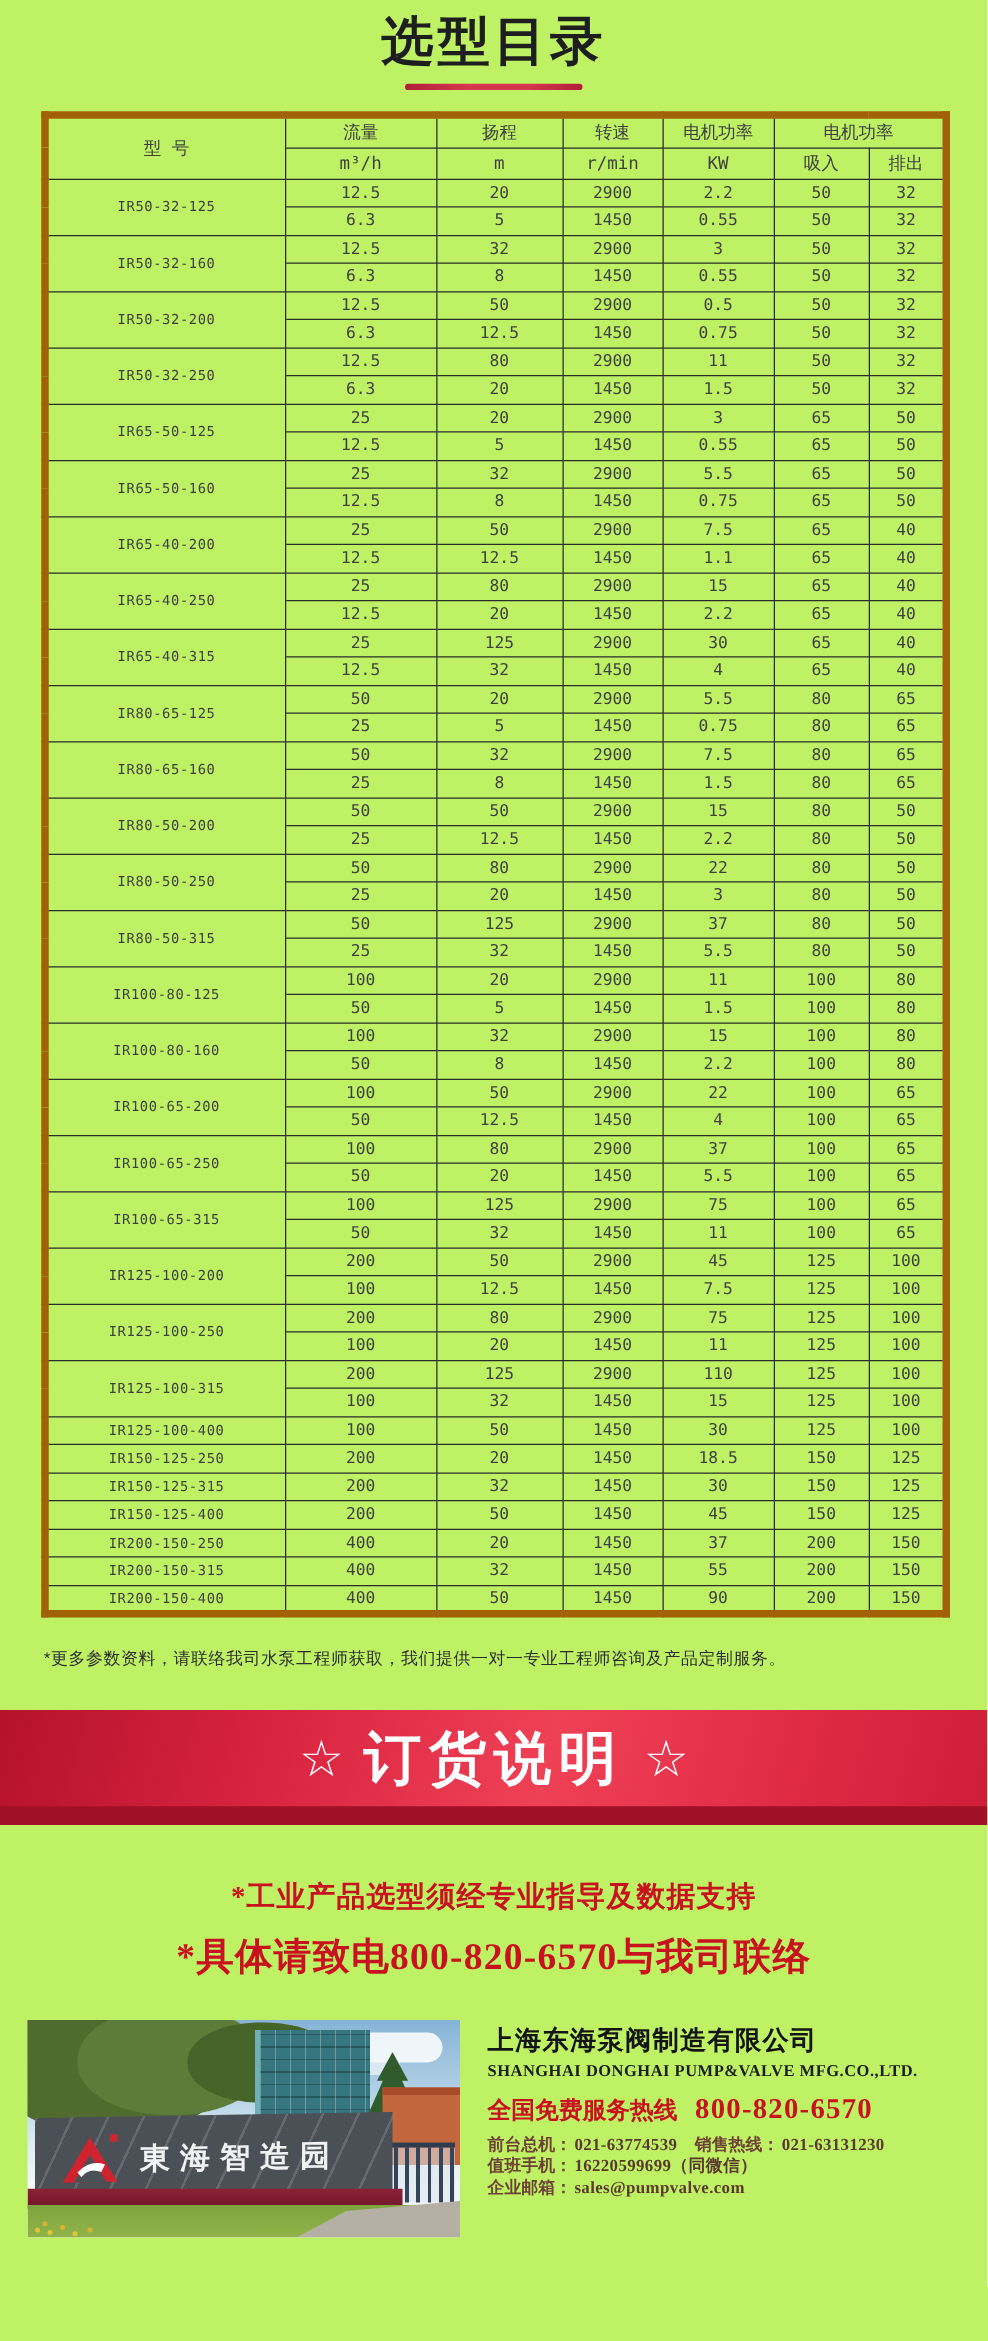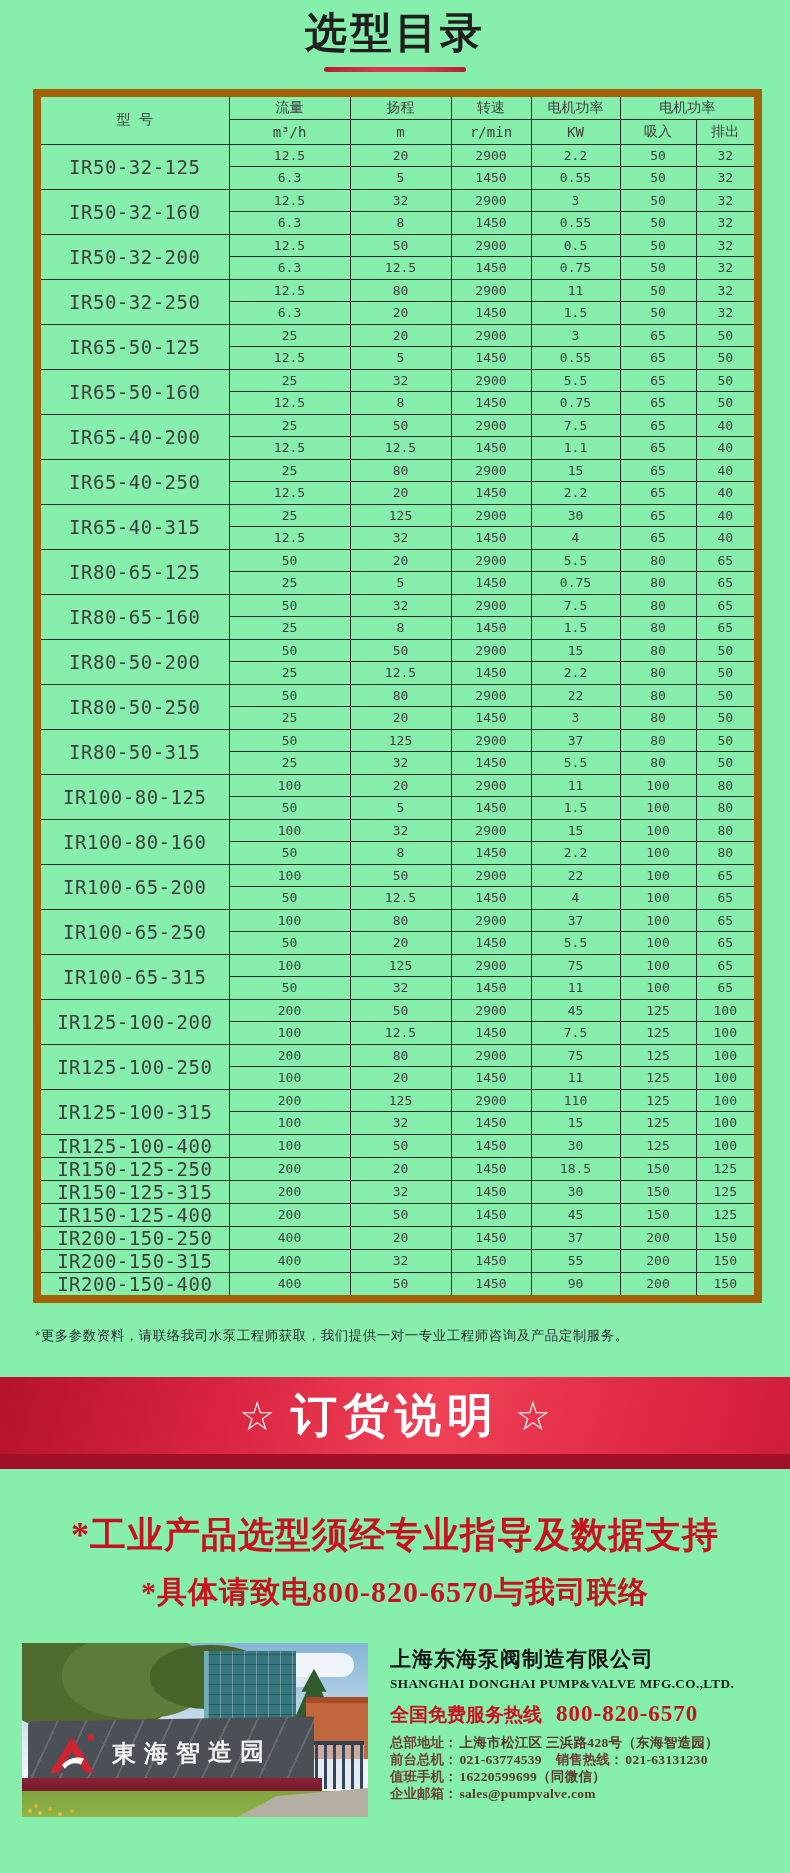--- a/index.html
+++ b/index.html
@@ -1,53 +1,53 @@
 <!DOCTYPE html>
 <html><head>
 <meta charset="utf-8">
 <style>
   html,body{margin:0;padding:0;background:#ffffff;}
-  .page{position:relative;width:790px;height:1873px;background:#86efac;overflow:hidden;
+  .page{position:relative;width:790px;height:1873px;background:#bef264;overflow:hidden;
         font-family:"Liberation Sans",sans-serif;}
 
   
   .title{padding-top:10px;text-align:center;font-size:42px;font-weight:800;
          color:#1e1e1e;letter-spacing:3px;line-height:1.1;}
   .title-underline{width:142px;height:5px;margin:11px auto 0 auto;border-radius:3px;
          background:linear-gradient(90deg,#b01f38 0%,#d6364e 35%,#d6364e 70%,#b01f38 100%);}
 
   
   table.spec{border-collapse:collapse;table-layout:fixed;width:721px;margin:17px 0 0 33px;
-         border:8px solid #a16207;font-family:"DejaVu Sans Mono","DejaVu Sans",sans-serif;
+         border:6px solid #a16207;font-family:"DejaVu Sans Mono","DejaVu Sans",sans-serif;
          color:#3f3f3f;}
   table.spec th,table.spec td{border:1px solid #2b2b2b;text-align:center;vertical-align:middle;
          padding:0;overflow:hidden;white-space:nowrap;}
   table.spec thead th{font-size:14px;font-weight:500;}
   table.spec thead tr.h1{height:26px;}
   table.spec thead tr.h2{height:25px;}
   table.spec tbody tr{height:22.5px;}
   table.spec tbody td{font-size:13px;}
-  table.spec td.model-cell{font-size:19px;letter-spacing:0.5px;}
+  table.spec td.model-cell{font-size:11px;letter-spacing:0.5px;}
 
   
   .note{margin:24px 0 0 35px;font-size:13.5px;color:#2e2e2e;letter-spacing:0.5px;}
 
   
   .banner{position:relative;margin-top:32px;width:790px;height:92px;
          background:linear-gradient(105deg,#b5122c 0%,#d92440 28%,#ef4156 55%,#e02a44 80%,#cf1d37 100%);
          display:flex;align-items:center;justify-content:center;padding-bottom:0;box-sizing:border-box;}
   .banner-strip{position:absolute;left:0;bottom:0;width:100%;height:15px;background:#a01128;}
   .banner-text{position:relative;z-index:1;margin-bottom:13px;color:#ffffff;font-weight:800;
          font-size:46px;letter-spacing:6px;display:flex;align-items:center;}
   .banner-star{font-size:40px;font-weight:400;margin:0 16px;letter-spacing:0;}
 
   
   .notices{margin-top:42px;text-align:center;color:#c9121f;
          font-family:"Liberation Serif",serif;font-weight:700;}
-  .notice-line1{font-size:36px;letter-spacing:1px;}
+  .notice-line1{font-size:23px;letter-spacing:1px;}
   .notice-line2{font-size:30px;margin-top:12px;letter-spacing:1px;}
 
   
   .bottom{display:flex;margin-top:30px;padding-left:22px;}
 
   
   .photo{position:relative;width:346px;height:174px;overflow:hidden;flex:none;
          background:linear-gradient(180deg,#86b4d6 0%,#b4d2e6 35%,#dcebf3 55%,#f0f6f9 75%);}
   .cloud{position:absolute;right:14px;top:10px;width:96px;height:24px;background:#ffffff;
          border-radius:20px;opacity:.85;box-shadow:-30px 14px 0 -4px rgba(255,255,255,.7);}
@@ -615,21 +615,20 @@
     </div>
 
     <div class="info">
       <div class="name-cn">上海东海泵阀制造有限公司</div>
       <div class="name-en">SHANGHAI DONGHAI PUMP&amp;VALVE MFG.CO.,LTD.</div>
       <div class="hotline">
         <span class="hl-label">全国免费服务热线</span>
         <span class="hl-number">800-820-6570</span>
       </div>
       <div class="contact-lines">
-          <div class="contact-line"><span class="c-label">总部地址：</span><span class="c-value">上海市松江区 三浜路428号（东海智造园）</span></div>
           <div class="contact-line"><span class="c-label">前台总机：</span><span class="c-value">021-63774539</span><span class="c-label c2">销售热线：</span><span class="c-value">021-63131230</span></div>
           <div class="contact-line"><span class="c-label">值班手机：</span><span class="c-value">16220599699（同微信）</span></div>
           <div class="contact-line"><span class="c-label">企业邮箱：</span><span class="c-value">sales@pumpvalve.com</span></div>
         </div>
     </div>
 
   </div>
 </div>
 
 </body></html>

